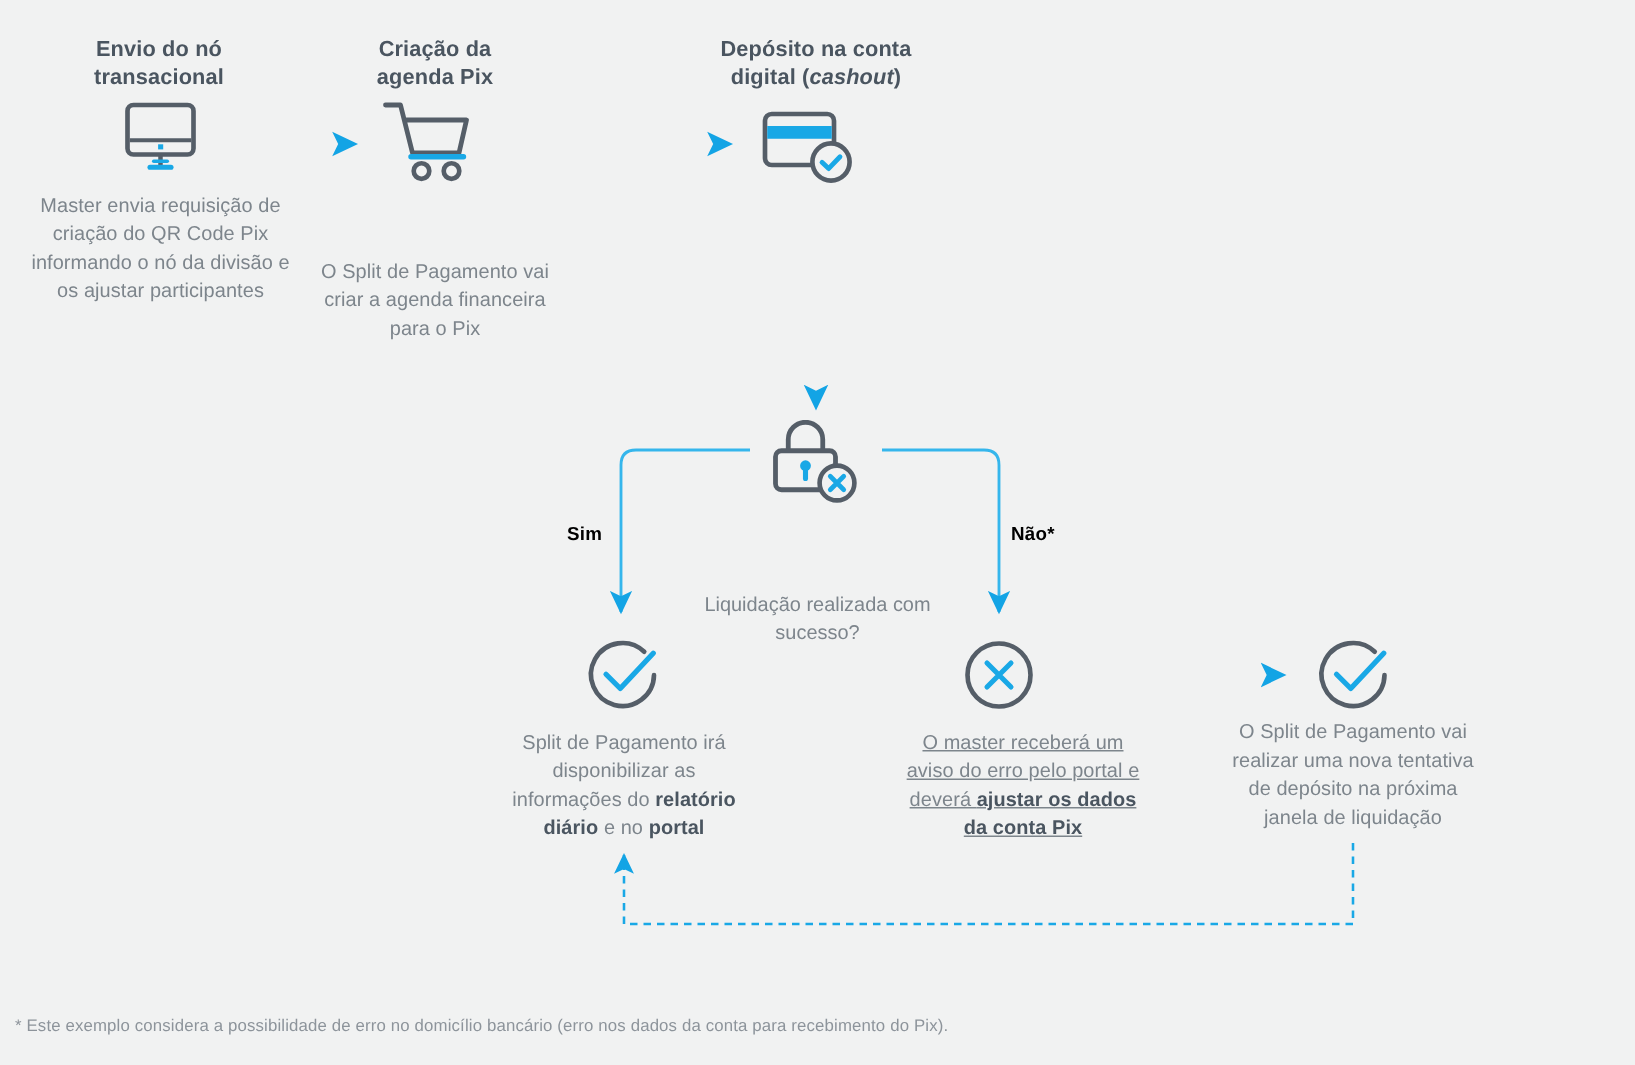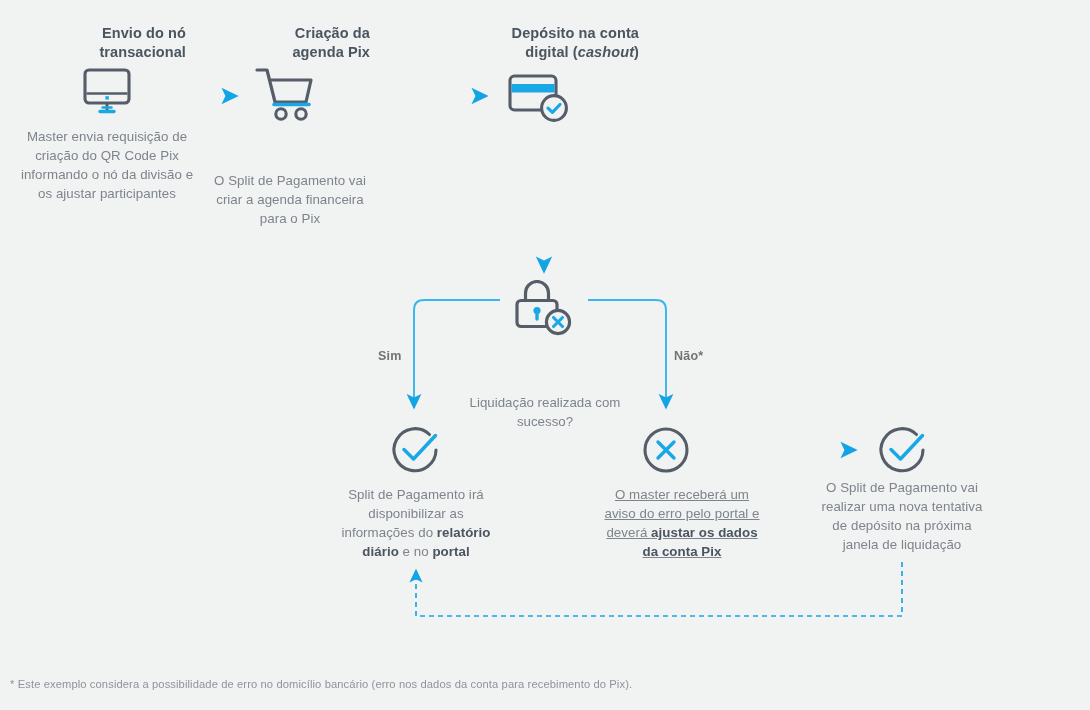--- a/index.html
+++ b/index.html
@@ -24,21 +24,21 @@
   .svg-layer {
     position: absolute;
     left: 0;
     top: 0;
     width: 1090px;
     height: 710px;
     pointer-events: none;
   }
   .col-title {
     position: absolute;
-    text-align: right;
+    text-align: center;
     font-size: 14.5px;
     font-weight: bold;
     color: #4a5560;
     line-height: 1.32;
     letter-spacing: 0.1px;
   }
   .col-title em {
     font-style: italic;
     font-weight: bold;
   }
@@ -51,21 +51,21 @@
     letter-spacing: 0.05px;
   }
   .desc b {
     color: #4a5560;
     font-weight: bold;
   }
   .branch-label {
     position: absolute;
     font-size: 12.5px;
     font-weight: bold;
-    color: #737373;
+    color: #000000;
     letter-spacing: 0.2px;
   }
   .decision-text {
     position: absolute;
     text-align: center;
     font-size: 13.3px;
     color: #7d858c;
     line-height: 1.45;
   }
   .footnote {

